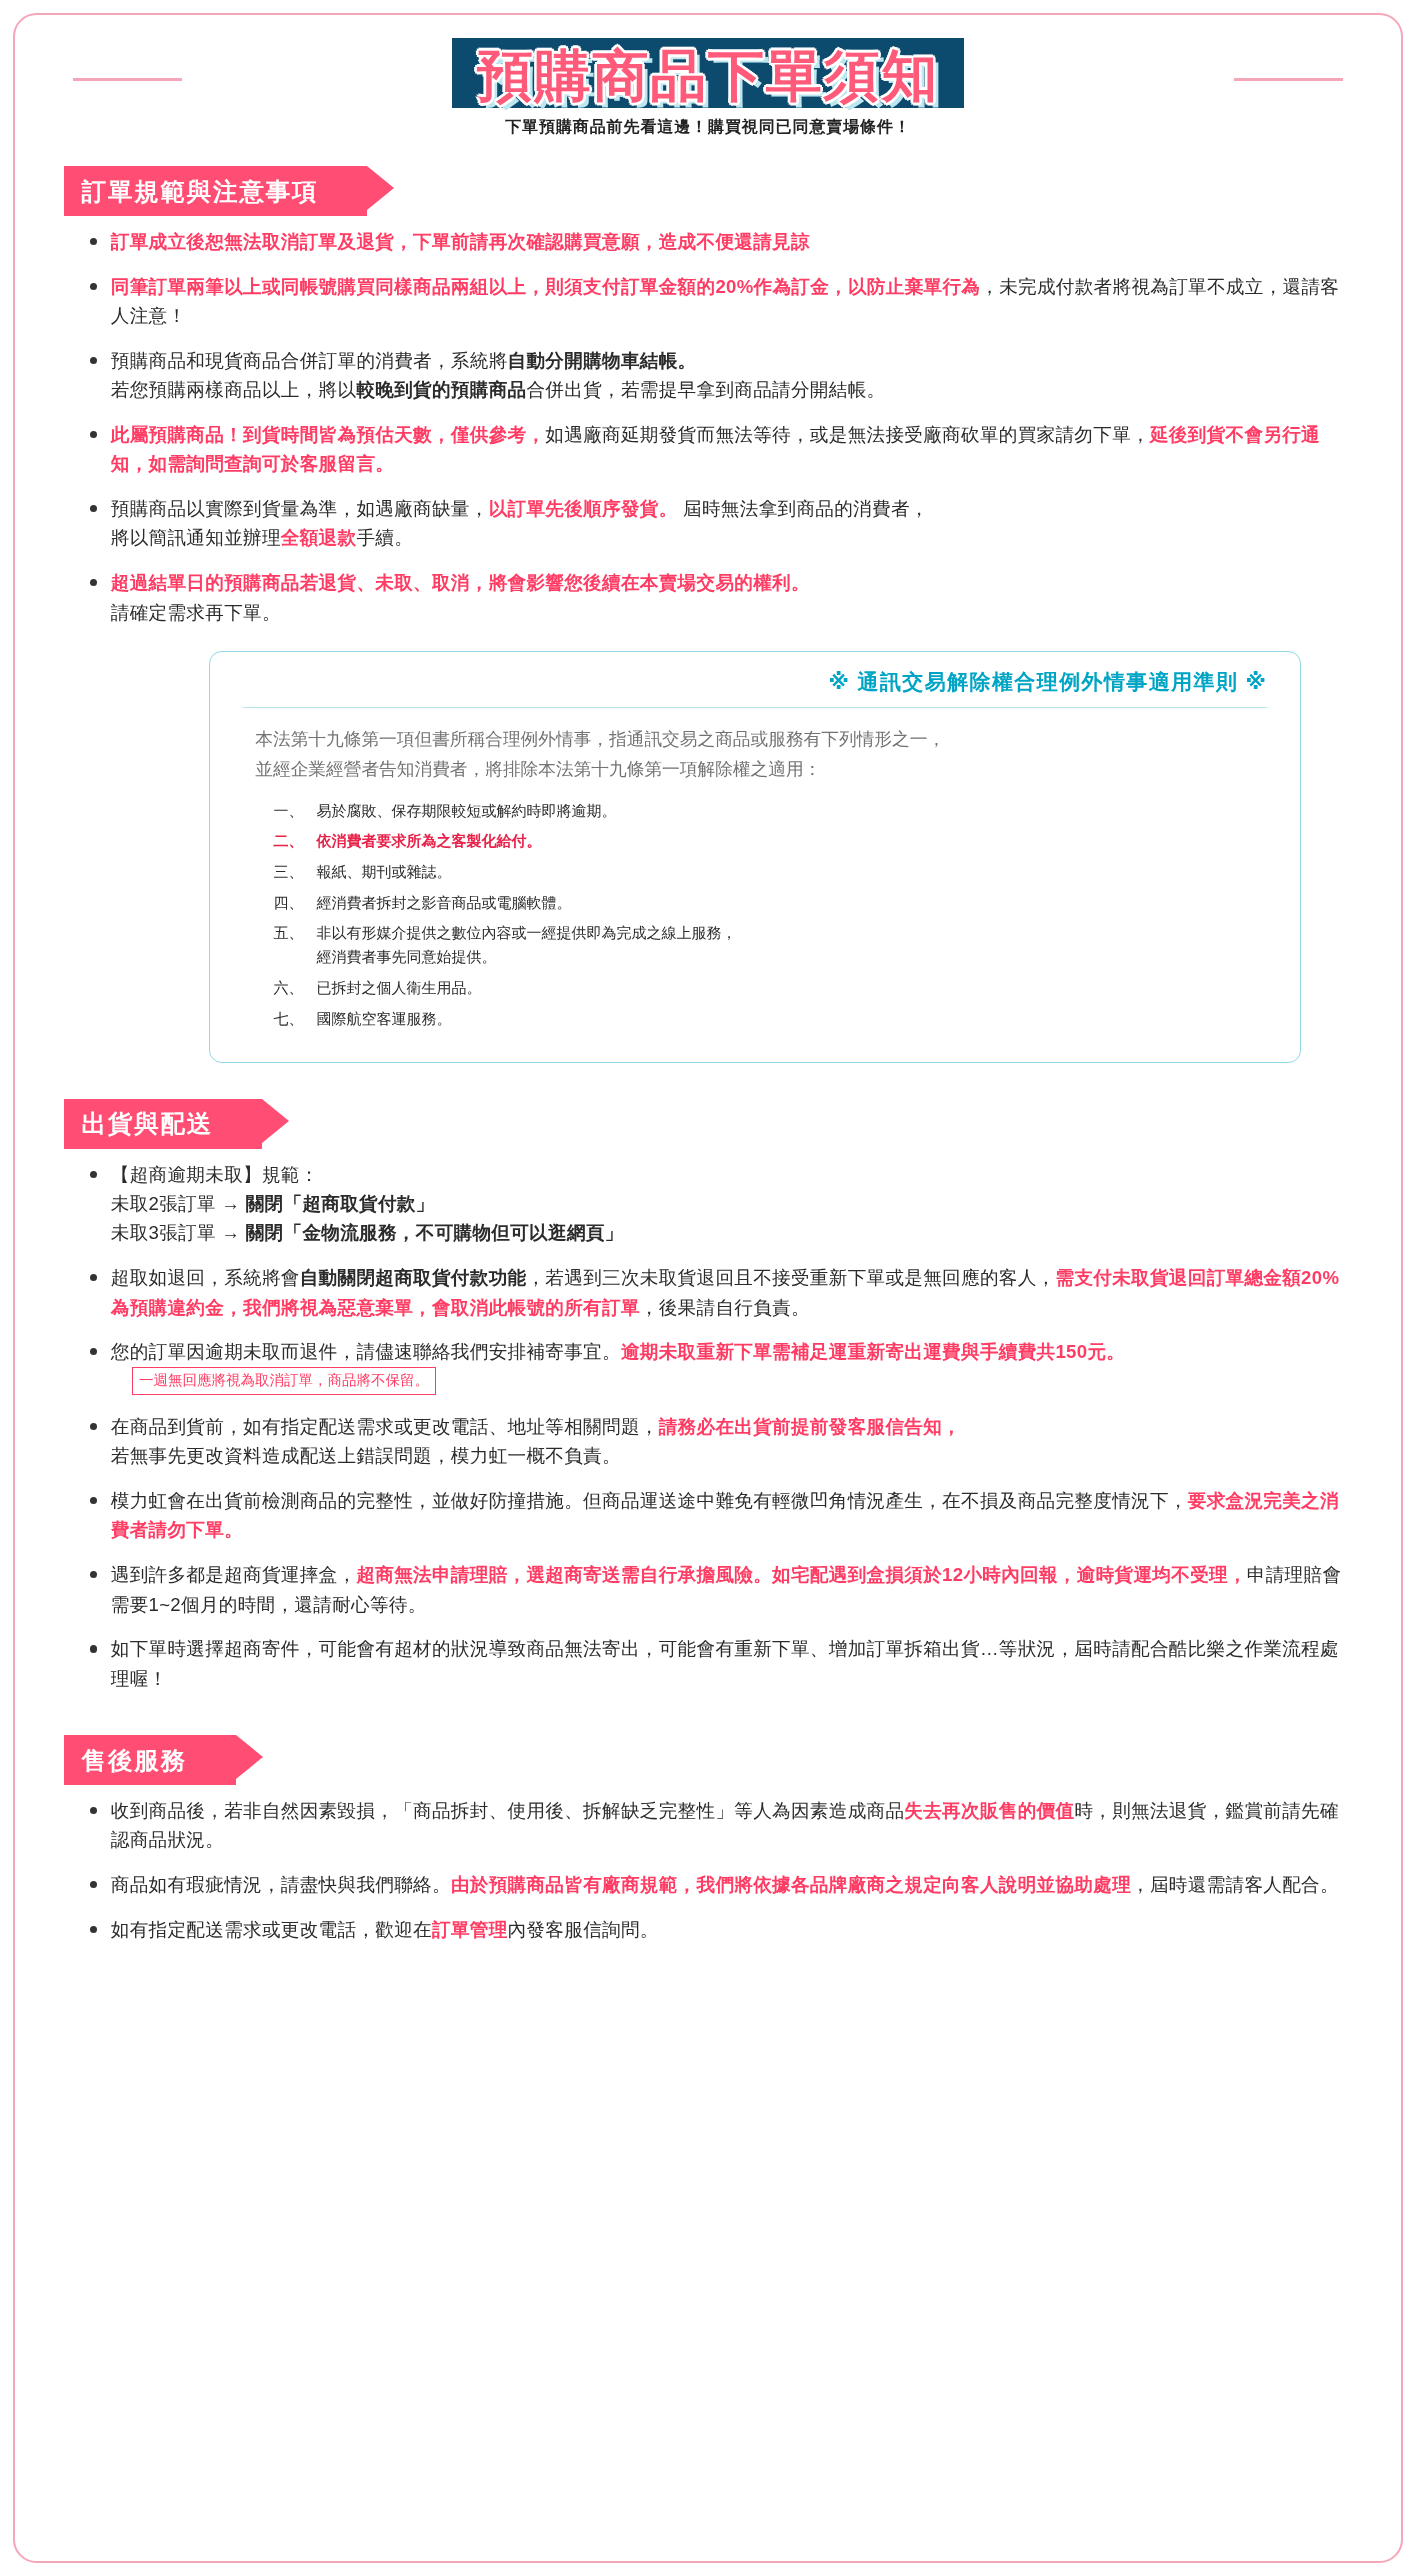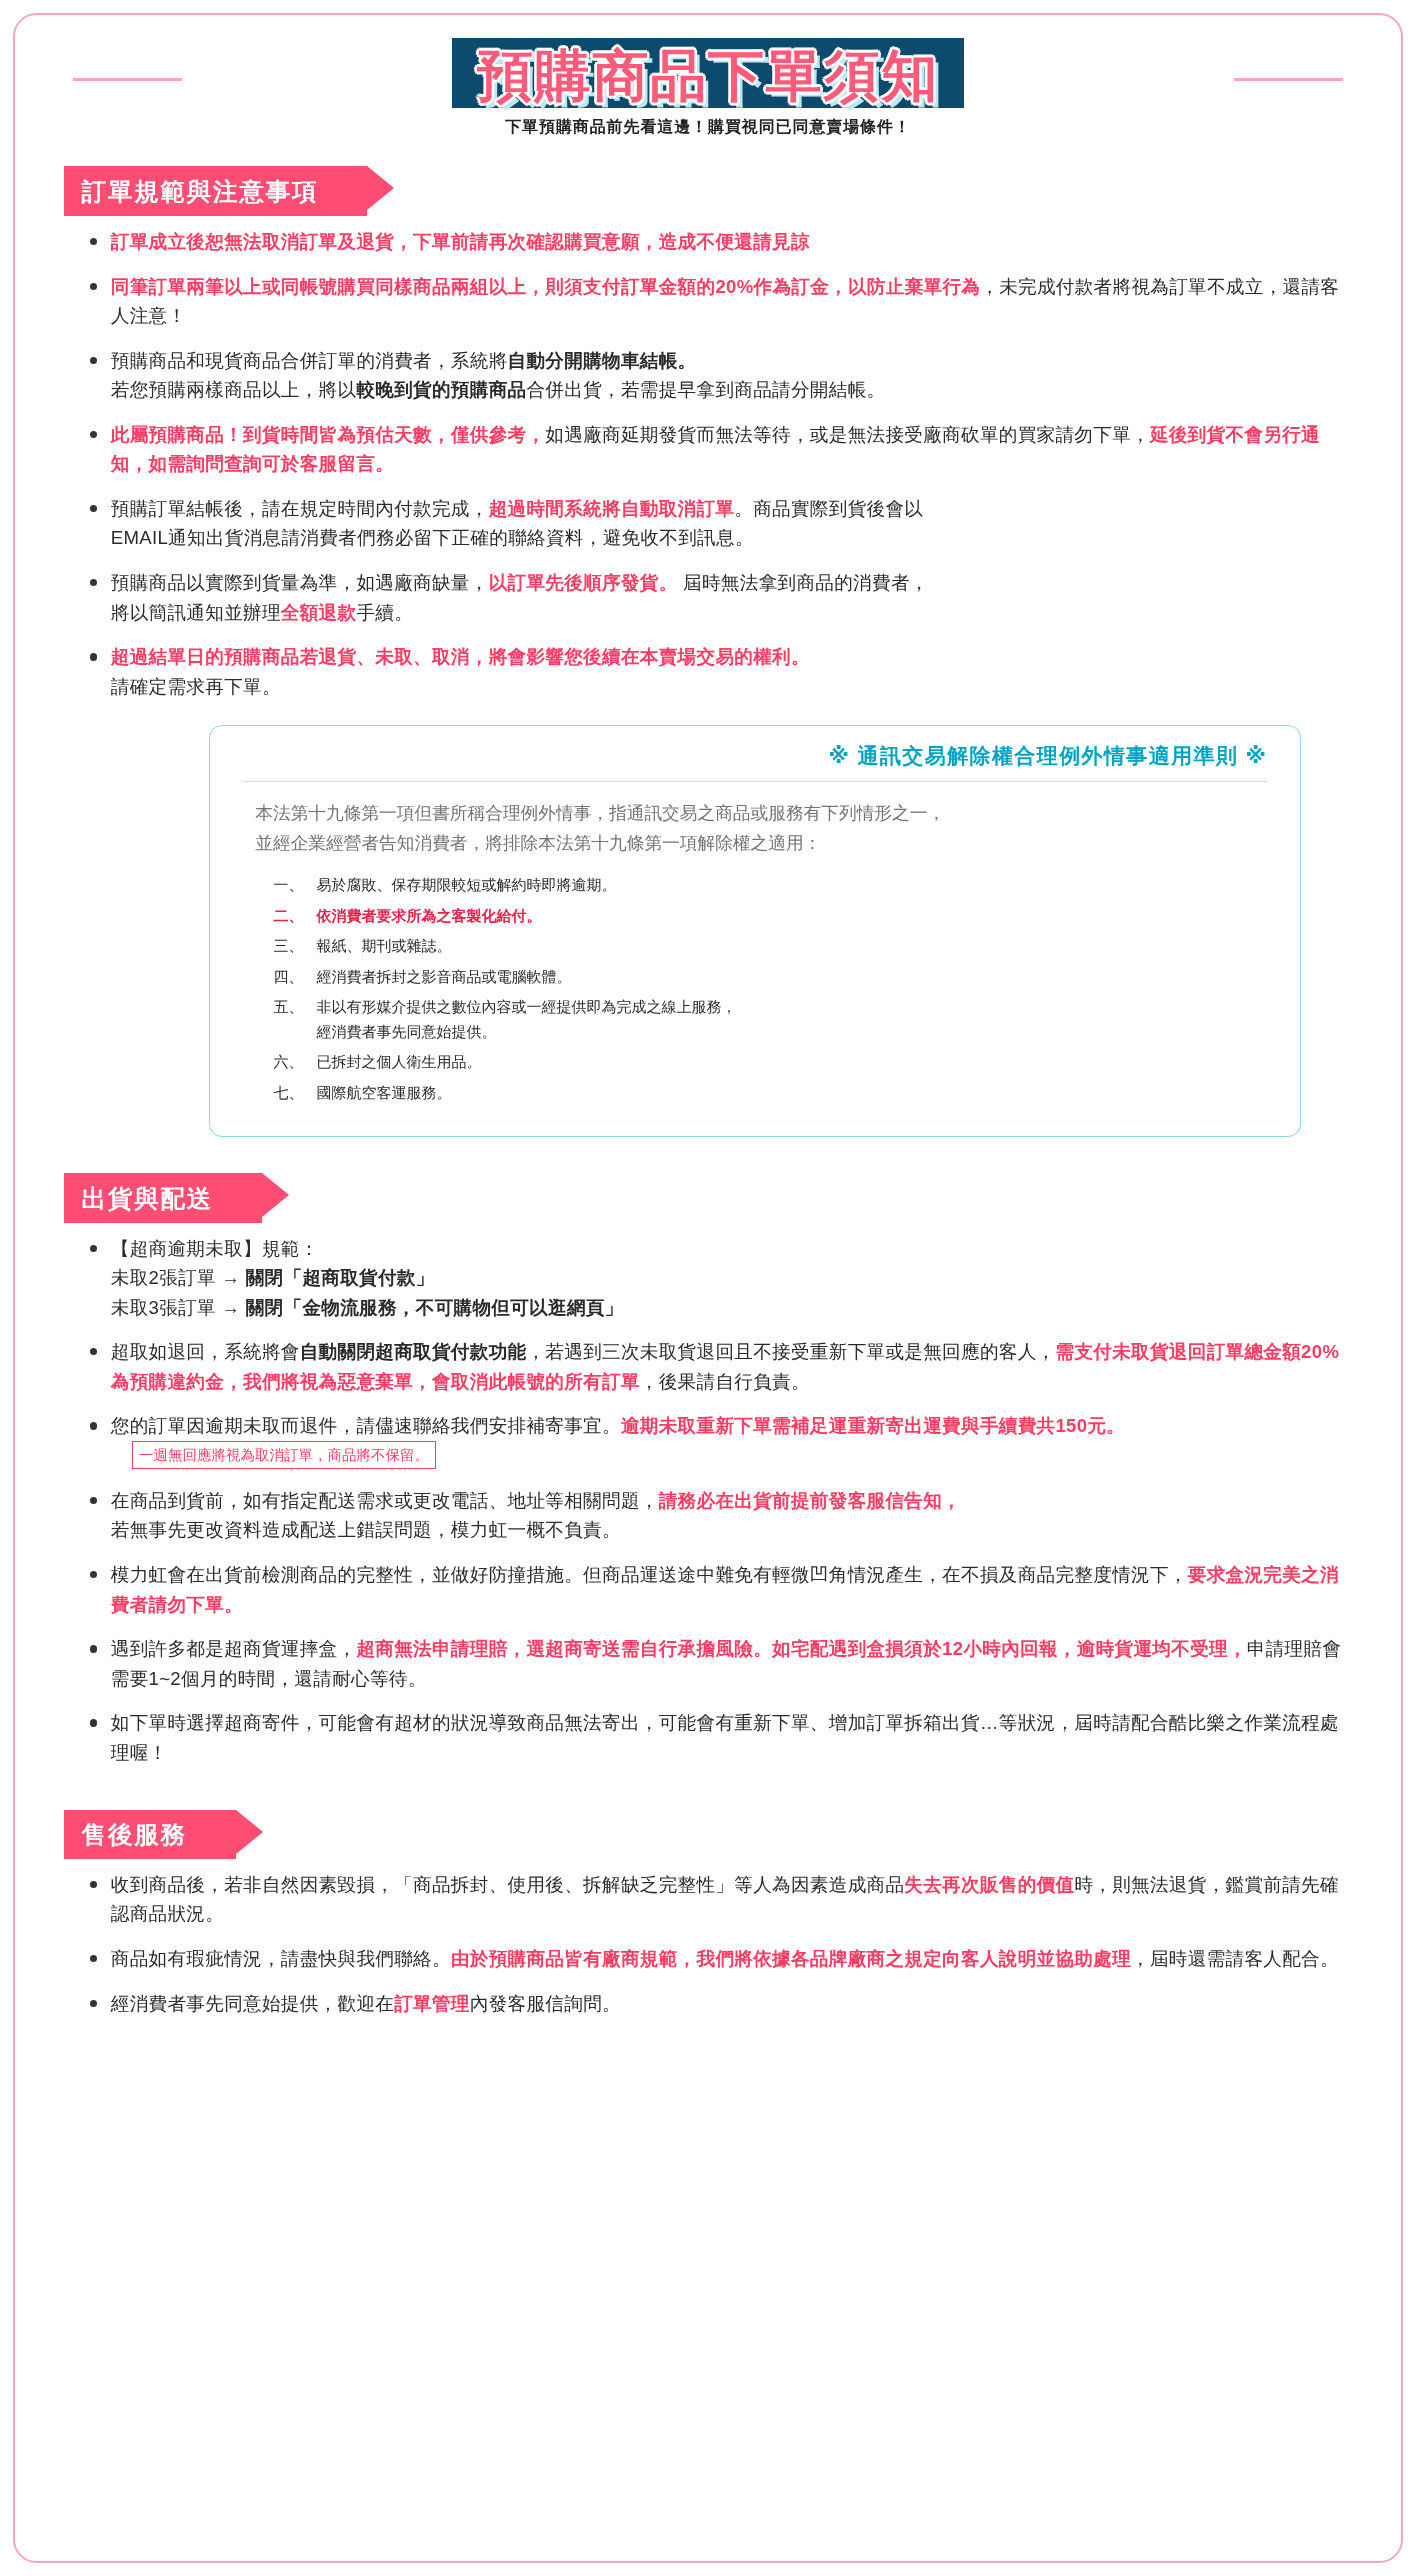--- a/index.html
+++ b/index.html
@@ -201,21 +201,20 @@
       <div class="subtitle">下單預購商品前先看這邊！購買視同已同意賣場條件！</div>
     </div>
 
     
     <div class="section-banner first">訂單規範與注意事項</div>
     <ul class="bullets" id="order-rules-list">
         <li><span class="hl">訂單成立後恕無法取消訂單及退貨，下單前請再次確認購買意願，造成不便還請見諒</span></li>
         <li><span class="hl">同筆訂單兩筆以上或同帳號購買同樣商品兩組以上，則須支付訂單金額的20%作為訂金，以防止棄單行為</span><span>，未完成付款者將視為訂單不成立，還請客人注意！</span></li>
         <li><span>預購商品和現貨商品合併訂單的消費者，系統將</span><span class="bold">自動分開購物車結帳。</span><br><span>若您預購兩樣商品以上，將以</span><span class="bold">較晚到貨的預購商品</span><span>合併出貨，若需提早拿到商品請分開結帳。</span></li>
         <li><span class="hl">此屬預購商品！到貨時間皆為預估天數，僅供參考，</span><span>如遇廠商延期發貨而無法等待，或是無法接受廠商砍單的買家請勿下單，</span><span class="hl">延後到貨不會另行通知，如需詢問查詢可於客服留言。</span></li>
-        <li><span>預購訂單結帳後，請在規定時間內付款完成，</span><span class="hl">超過時間系統將自動取消訂單</span><span>。商品實際到貨後會以</span><br><span>EMAIL通知出貨消息請消費者們務必留下正確的聯絡資料，避免收不到訊息。</span></li>
         <li><span>預購商品以實際到貨量為準，如遇廠商缺量，</span><span class="hl">以訂單先後順序發貨。</span><span> 屆時無法拿到商品的消費者，</span><br><span>將以簡訊通知並辦理</span><span class="hl">全額退款</span><span>手續。</span></li>
         <li><span class="hl">超過結單日的預購商品若退貨、未取、取消，將會影響您後續在本賣場交易的權利。</span><br><span>請確定需求再下單。</span></li>
       </ul>
 
     
     <div class="lawbox">
       <div class="lawbox-title">※ 通訊交易解除權合理例外情事適用準則 ※</div>
       <div class="lawbox-lead">
         <span class="line">本法第十九條第一項但書所稱合理例外情事，指通訊交易之商品或服務有下列情形之一，</span>
         <span class="line">並經企業經營者告知消費者，將排除本法第十九條第一項解除權之適用：</span>
@@ -262,18 +261,18 @@
         <li><span>模力虹會在出貨前檢測商品的完整性，並做好防撞措施。但商品運送途中難免有輕微凹角情況產生，在不損及商品完整度情況下，</span><span class="hl">要求盒況完美之消費者請勿下單。</span></li>
         <li><span>遇到許多都是超商貨運摔盒，</span><span class="hl">超商無法申請理賠，選超商寄送需自行承擔風險。</span><span class="hl">如宅配遇到盒損須於12小時內回報，逾時貨運均不受理，</span><span>申請理賠會需要1~2個月的時間，還請耐心等待。</span></li>
         <li><span>如下單時選擇超商寄件，可能會有超材的狀況導致商品無法寄出，可能會有重新下單、增加訂單拆箱出貨…等狀況，屆時請配合酷比樂之作業流程處理喔！</span></li>
       </ul>
 
     
     <div class="section-banner">售後服務</div>
     <ul class="bullets" id="aftersales-list">
         <li><span>收到商品後，若非自然因素毀損，「商品拆封、使用後、拆解缺乏完整性」等人為因素造成商品</span><span class="hl">失去再次販售的價值</span><span>時，則無法退貨，鑑賞前請先確認商品狀況。</span></li>
         <li><span>商品如有瑕疵情況，請盡快與我們聯絡。</span><span class="hl">由於預購商品皆有廠商規範，我們將依據各品牌廠商之規定向客人說明並協助處理</span><span>，屆時還需請客人配合。</span></li>
-        <li><span>經消費者事先同意始提供，歡迎在</span><span class="hl">訂單管理</span><span>內發客服信詢問。</span></li>
+        <li><span>如有指定配送需求或更改電話，歡迎在</span><span class="hl">訂單管理</span><span>內發客服信詢問。</span></li>
       </ul>
 
   </div>
 </div>
 
 
 </body></html>

